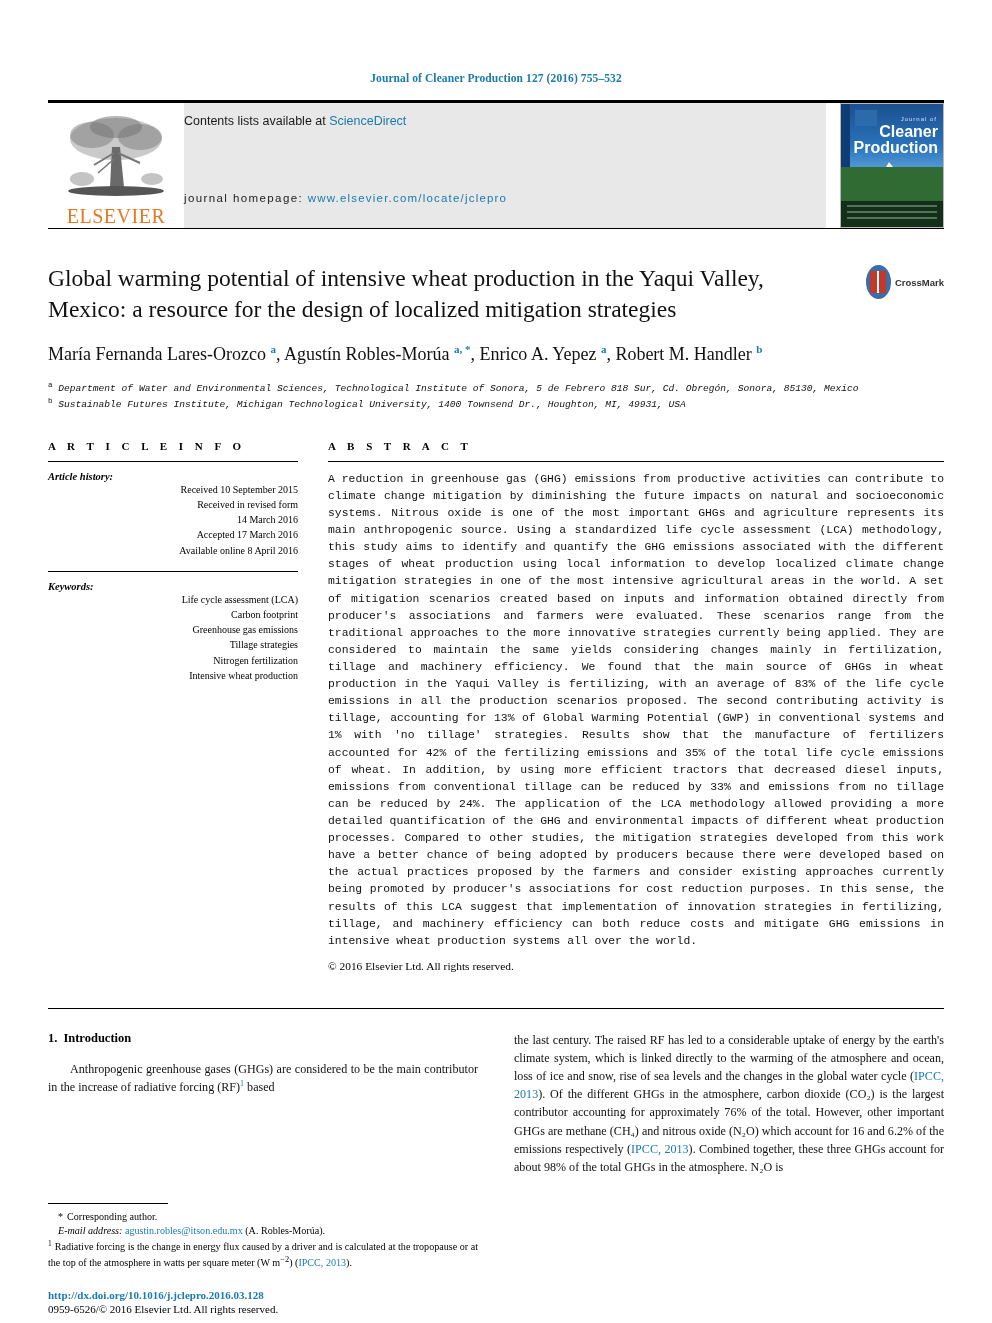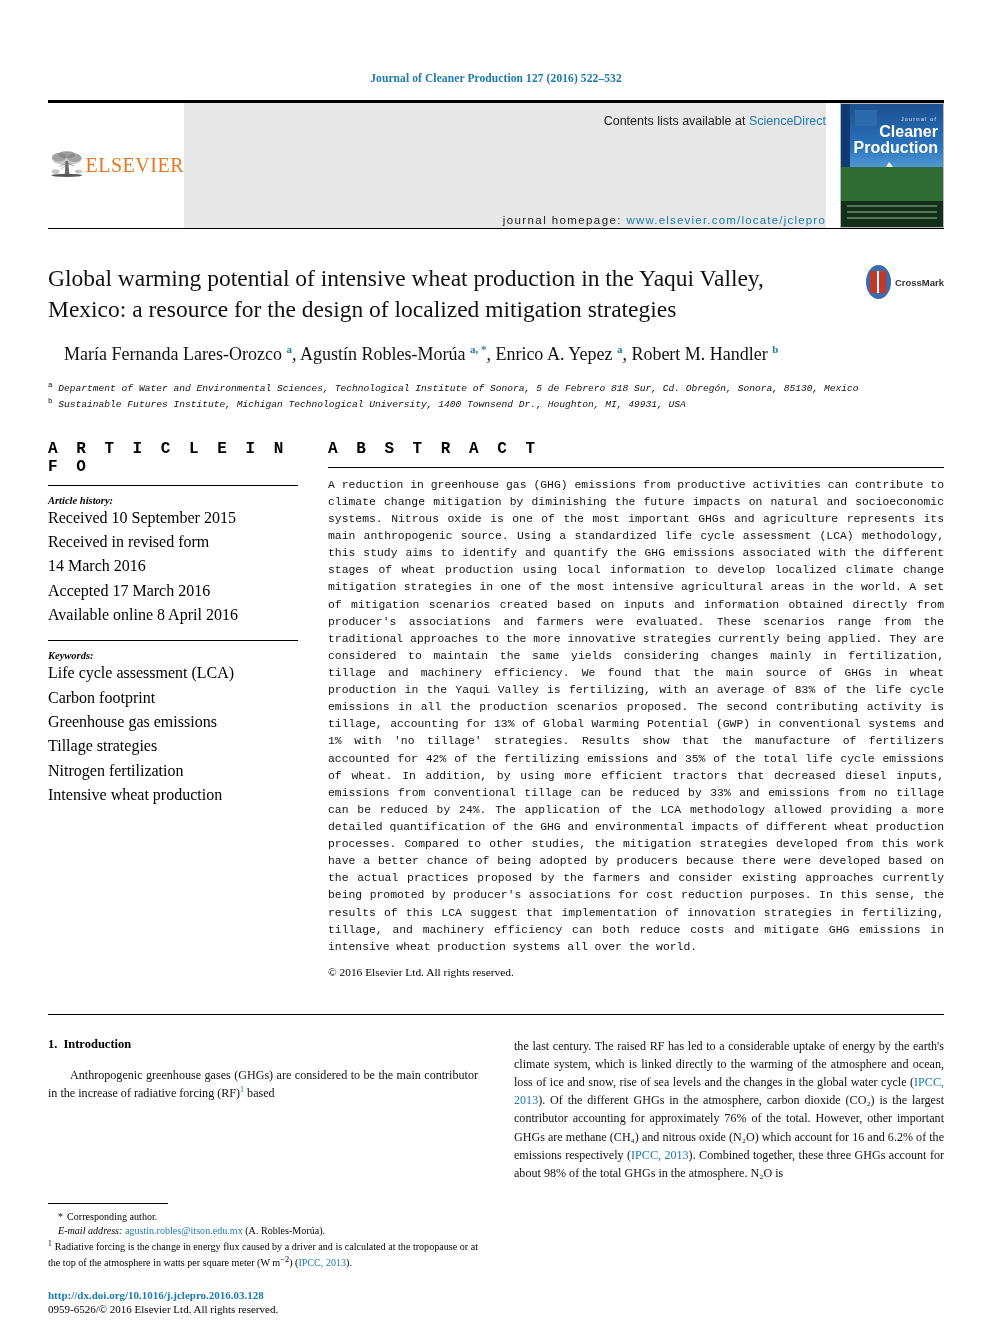--- a/index.html
+++ b/index.html
@@ -30,42 +30,43 @@
     margin-top: 16px;
     border-top: 3px solid #000;
     display: flex;
     align-items: stretch;
     height: 128px;
   }
   .elsevier-logo {
     width: 136px;
     flex: 0 0 136px;
     display: flex;
+    flex-direction: column;
     align-items: center;
     justify-content: flex-end;
     padding-bottom: 2px;
     background: #fff;
   }
   .tree-svg { display:block; }
   .elsevier-word {
     font-family: "Liberation Serif", serif;
     color: #e87722;
     font-size: 20px;
     letter-spacing: .5px;
     line-height: 1;
     margin-top: 1px;
   }
   .masthead-center {
     flex: 1 1 auto;
     background: #e8e8e8;
     display: flex;
     flex-direction: column;
     justify-content: space-between;
-    align-items: flex-end;
-    padding: 11px 0 2px 0;
+    align-items: flex-start;
+    padding: 11px 0 24px 0;
   }
   .contents-line { font-size: 12.5px; color:#1a1a1a; font-family:"Liberation Sans", sans-serif; }
   .contents-line .sd { color:#1a7aad; }
   .journal-title {
     font-size: 30px;
     font-family: "Liberation Serif", serif;
     color:#111;
     letter-spacing: .2px;
   }
   .homepage-line {
@@ -117,43 +118,42 @@
   .cm-inner { width:16px; height:22px; background:#c0392b; position:relative; }
   .cm-inner:after { content:""; position:absolute; left:7px; top:0; bottom:0; width:2px; background:#fff; }
   .cm-text { font-size:9.5px; font-weight:bold; font-family:"Liberation Sans",sans-serif; color:#333;text-align:center; }
 
   .authors {
     margin-top: 18px;
     font-size: 18px;
     line-height: 1.42;
     color:#111;
     max-width: 780px;
-    margin-left: 16px;
   }
   .authors sup { color:#1a7aad; font-size:11px; font-weight:bold; }
   .affils { margin-top: 12px; font-size: 9.6px; font-style: italic; line-height: 1.45; color:#111;font-family:Liberation Mono, monospace; }
   .affils sup { font-style: normal; font-size:7.5px; }
 
   
   .info-row { display:flex; margin-top: 28px; }
   .col-info { width: 250px; flex: 0 0 250px; }
   .col-gap { width: 30px; flex:0 0 30px; }
   .col-abs { flex: 1 1 auto; }
 
   .sec-head {
-    font-family:Liberation Mono, monospace;
-    font-size: 16px;
+    font-family:Liberation Serif, serif;
+    font-size: 11px;
     font-weight: bold;
     letter-spacing: 4.5px;
   }
   .hr-black { border:0; border-top:1px solid #000; margin: 9px 0 9px 0; }
   .hr-thin  { border:0; border-top:1px solid #000; margin: 13px 0 9px 0; }
 
   .meta-label { font-style: italic; font-weight:bold; font-size:10.5px; }
-  .meta-line { font-size:16px; line-height:1.52; }
+  .meta-line { font-size:10px; line-height:1.52;text-align:right; }
 
   .abstract-body {
     font-size: 11.4px;
     line-height: 1.50;
     text-align: justify;
     color:#111;
     font-family:Liberation Mono, monospace;
   }
   .copyright { font-size:11.4px; margin-top: 10px; }
 
@@ -185,21 +185,21 @@
   .fn-num { font-size:7.5px; vertical-align:super; margin-right:3px; }
   .doi-block { position:absolute; left:48px; bottom:8px; width:450px; }
   .doi { color:#1a7aad; font-size:11px; font-weight:bold; }
   .issn { font-size:11px; margin-top:2px; }
 </style>
 </head>
 <body>
 
 <div class="page">
 
-  <div class="running-head">Journal of Cleaner Production 127 (2016) 522–532</div>
+  <div class="running-head">Journal of Cleaner Production 127 (2016) 755–532</div>
 
   <div class="masthead">
 
     <div class="elsevier-logo">
       <svg class="tree-svg" width="116" height="92" viewBox="0 0 116 92">
         <g fill="#6b6b6b">
           <ellipse cx="58" cy="26" rx="46" ry="21" fill="#8a8a8a" opacity=".45"></ellipse>
           <ellipse cx="34" cy="22" rx="22" ry="13" fill="#7a7a7a" opacity=".5"></ellipse>
           <ellipse cx="82" cy="24" rx="22" ry="13" fill="#7a7a7a" opacity=".5"></ellipse>
           <ellipse cx="58" cy="14" rx="26" ry="11" fill="#6f6f6f" opacity=".5"></ellipse>

